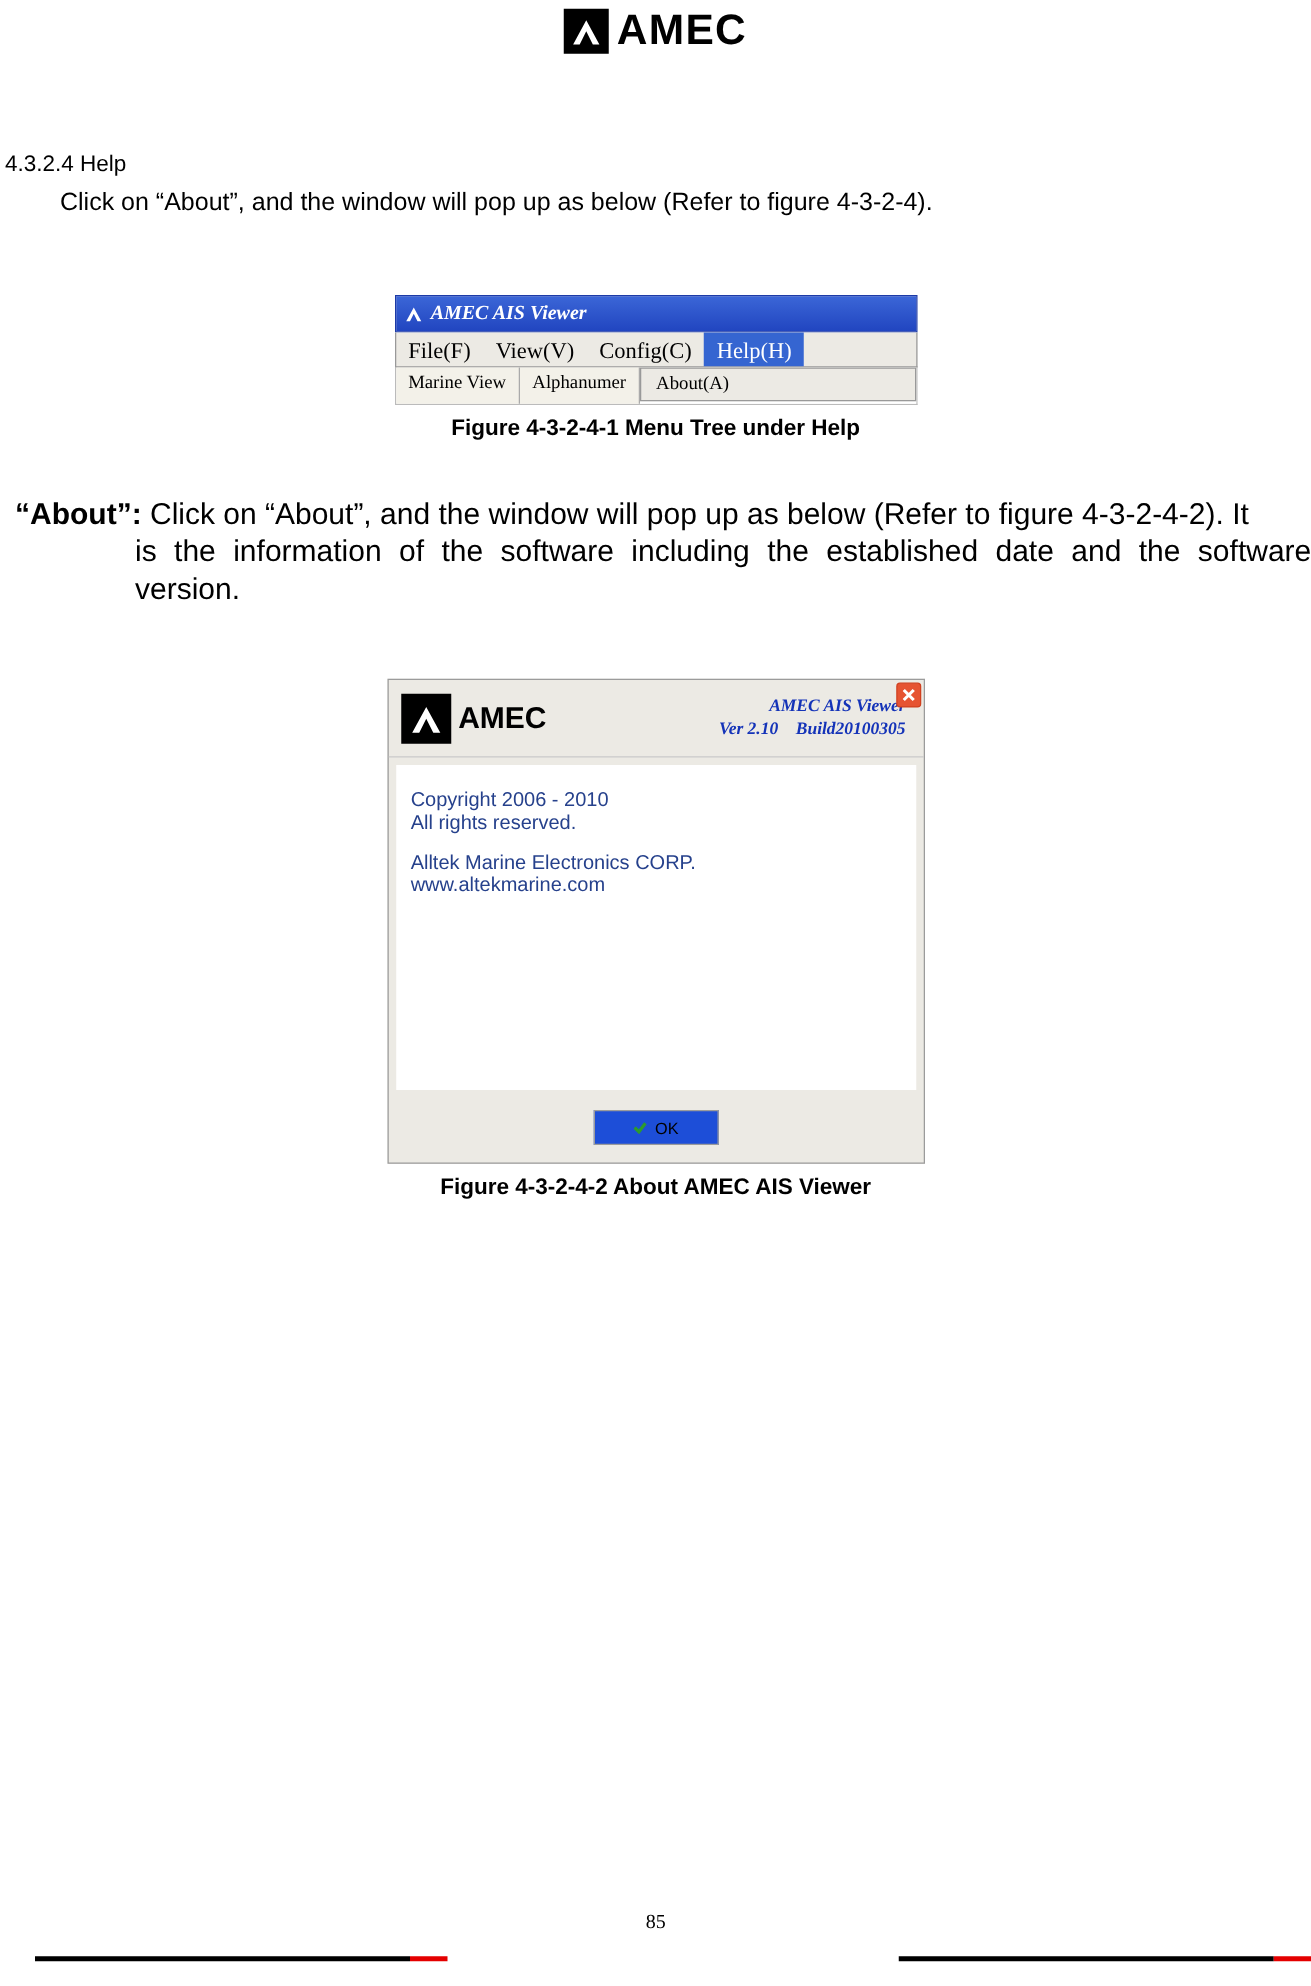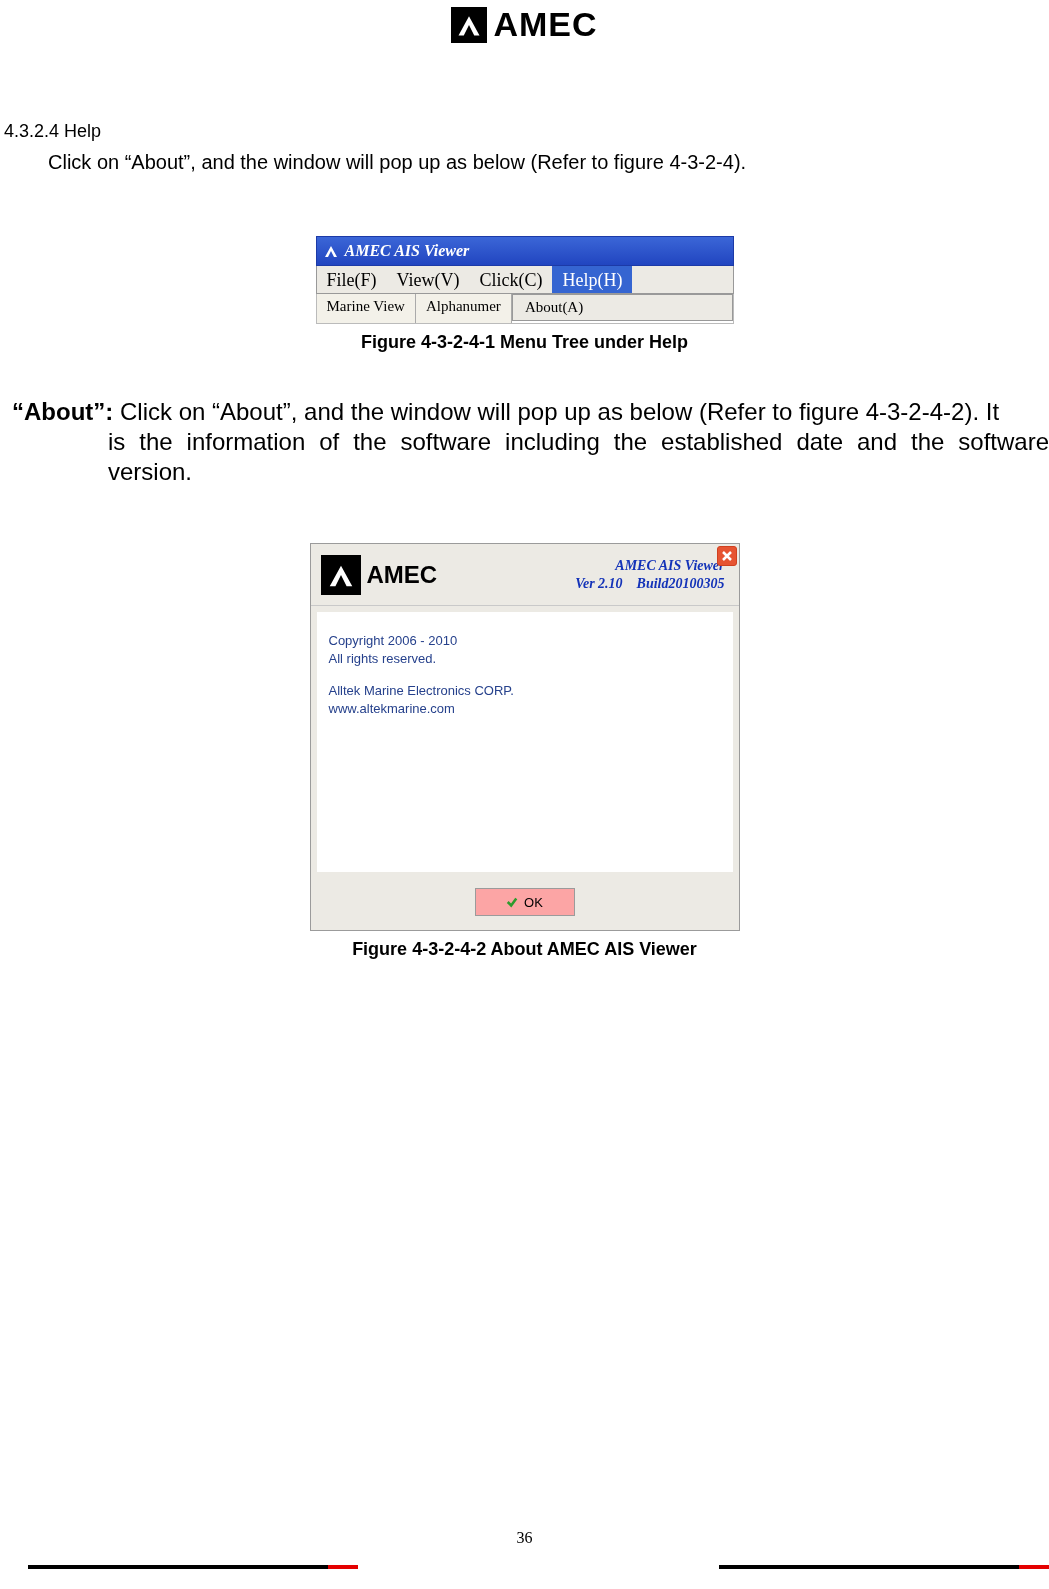--- a/index.html
+++ b/index.html
@@ -38,24 +38,24 @@
     .fig2-wrap { width:430px; margin:56px auto 8px auto; }
     .fig2-outer{ border:1px solid #9b9b9b; background:#eceae4; position:relative; }
     .fig2-close{ position:absolute; top:2px; right:2px; width:20px; height:20px; background:#e65432; border:1px solid #d0401f; border-radius:3px; display:flex; align-items:center; justify-content:center; }
     .fig2-close svg{ width:10px; height:10px; stroke:#fff; stroke-width:2.5; }
     .fig2-head { height:62px; display:flex; align-items:center; justify-content:space-between; padding:0 14px 0 10px; border-bottom:1px solid #c9c9c9; }
     .fig2-logo { display:flex; align-items:center; }
     .fig2-logo-sq{ width:40px; height:40px; background:#000; display:flex; align-items:center; justify-content:center; margin-right:6px;}
     .fig2-logo-sq svg{ width:30px; height:30px; fill:#fff;}
     .fig2-logo-txt{ font-size:24px; font-weight:900; }
     .fig2-head-r { text-align:right; color:#1433b8; font-family:"Times New Roman",serif; font-weight:bold; font-style:italic; font-size:14px; line-height:18px; }
-    .fig2-body { background:#fff; margin:6px; padding:20px 12px 30px 12px; font-size:13px; color:#26418c; line-height:18px; min-height:260px; }
+    .fig2-body { background:#fff; margin:6px; padding:20px 12px 30px 12px; font-size:16px; color:#26418c; line-height:18px; min-height:260px; }
     .fig2-body p { margin-bottom:14px; }
     .fig2-foot { padding:10px 0 14px 0; text-align:center; }
-    .fig2-ok   { width:100px; height:28px; background:#fca5a5; border:1px solid #9b9b9b; display:inline-flex; align-items:center; justify-content:center; font-size:13px; }
+    .fig2-ok   { width:100px; height:28px; background:#1d4ed8; border:1px solid #9b9b9b; display:inline-flex; align-items:center; justify-content:center; font-size:13px; }
     .fig2-ok svg { width:12px; height:12px; margin-right:6px; stroke:#2d9b2d; stroke-width:3; fill:none; }
     
     .page-no { position:absolute; left:0; right:0; text-align:center; font-size:16px; bottom:42px; font-family:"Times New Roman",serif; }
     
     .foot-bar { position:absolute; bottom:20px; left:28px; right:0; height:4px; display:flex; }
     .fb-b { width:300px; height:4px; background:#000; }
     .fb-r { width:30px;  height:4px; background:#e40000; }
     .fb-g { flex:1; }
   </style>
 </head>
@@ -78,21 +78,21 @@
 <div class="fig1-wrap">
   <div class="fig1-title">
     <svg viewBox="0 0 32 32">
         <path d="M4 28 L16 6 L28 28 L22 28 L16 16 L10 28 Z"></path>
       </svg>
     <span>AMEC AIS Viewer</span>
   </div>
   <div class="fig1-menu">
     <div class="fig1-menu-item">File(F)</div>
     <div class="fig1-menu-item">View(V)</div>
-    <div class="fig1-menu-item">Click(C)</div>
+    <div class="fig1-menu-item">Config(C)</div>
     <div class="fig1-menu-item sel">Help(H)</div>
   </div>
   <div class="fig1-row2">
     <div class="fig1-tab">Marine View</div>
     <div class="fig1-tab">Alphanumer</div>
     <div class="fig1-drop">
       <div class="fig1-drop-item">About(A)</div>
     </div>
   </div>
 </div>
@@ -140,21 +140,21 @@
         <svg viewBox="0 0 14 14">
             <path d="M2 7 L6 11 L12 3"></path>
           </svg>
         <span>OK</span>
       </div>
     </div>
   </div>
 </div>
 <div class="fig-caption">Figure 4-3-2-4-2 About AMEC AIS Viewer</div>
 
-<div class="page-no">36</div>
+<div class="page-no">85</div>
 
 <div class="foot-bar">
   <div class="fb-b"></div>
     <div class="fb-r"></div>
     <div class="fb-g"></div>
   <div class="fb-b"></div>
     <div class="fb-r"></div>
 </div>
 
 </body></html>

